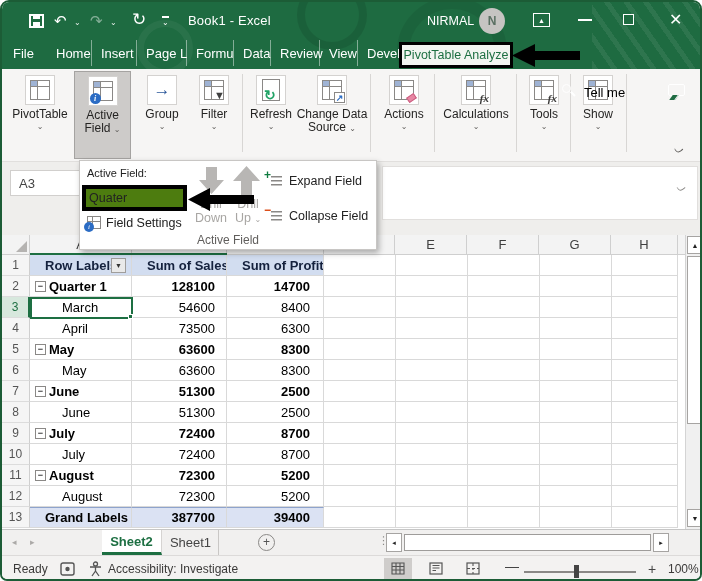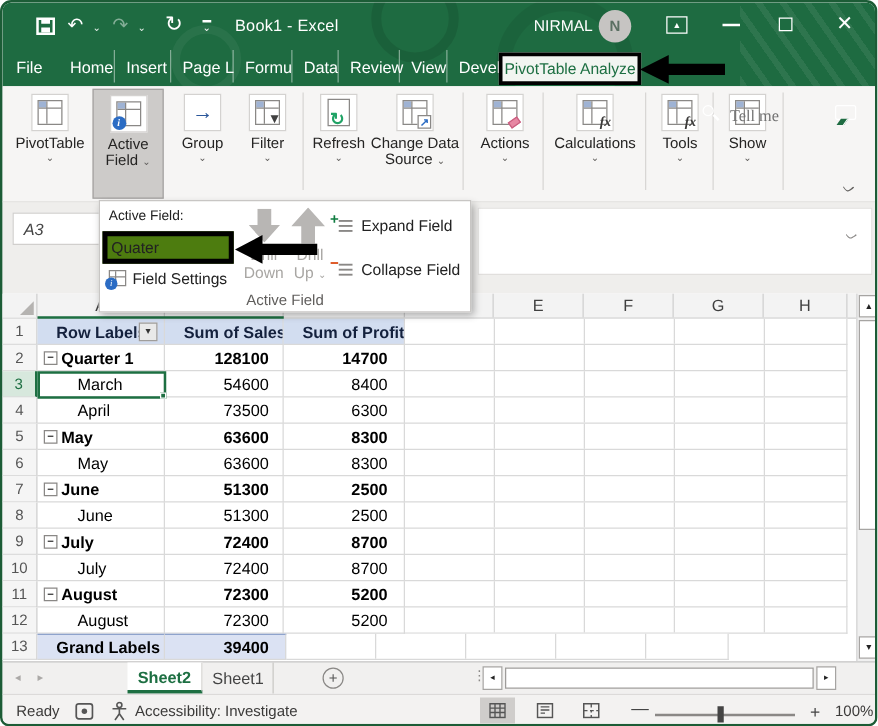--- a/index.html
+++ b/index.html
@@ -36,21 +36,21 @@
   #close-x { left:667px; top:10px; font-size:16px; line-height:16px; }
   
   #tabrow { position:absolute; left:0; top:38px; width:702px; height:29px; z-index:3; }
   .rtab { position:absolute; top:0; height:26px; display:flex; align-items:center; color:#fff; font-size:13px; padding:0 9px; }
   .rtab.sepl { border-left:1px solid rgba(255,255,255,0.45); }
   #tab-active-box { position:absolute; left:397px; top:2px; width:114px; height:26px;
       background:#f2f5f1; border:3px solid #000; color:#1d6f42; font-size:12.5px;
       display:flex; align-items:center; justify-content:center; white-space:nowrap; z-index:4; }
   #search-ic { position:absolute; left:560px; top:44px; width:9px; height:9px; border:1.6px solid #fff; border-radius:50%; }
   #search-ic:after { content:""; position:absolute; left:7px; top:8px; width:6px; height:1.6px; background:#fff; transform:rotate(45deg); }
-  #tellme { position:absolute; left:582px; top:45px; color:#737373; font-size:13px;font-family:Liberation Serif, serif; }
+  #tellme { position:absolute; left:582px; top:45px; color:#000000; font-size:13px; }
   #comment-ic { position:absolute; left:666px; top:44px; width:17px; height:12px; border:1.6px solid #fff; border-radius:2px; }
   #comment-ic:after { content:""; position:absolute; left:2px; top:10px; width:5px; height:5px; background:#1e6b41; border-right:1.6px solid #fff; transform:skewX(-35deg); }
   
   #ribbon { position:absolute; left:0; top:67px; width:702px; height:93px; background:#f6f5f4; border-bottom:1px solid #e1dfdd; z-index:2; }
   .rsep { position:absolute; top:5px; height:78px; width:1px; background:#d8d6d4; }
   .rbtn { position:absolute; top:2px; height:88px; display:flex; flex-direction:column; align-items:center; text-align:center; }
   .rbtn .ibox { width:30px; height:30px; margin-top:4px; background:#fff; border:1px solid #d4d2d0; position:relative; display:flex; align-items:center; justify-content:center; }
   .rbtn .blabel { margin-top:3px; font-size:12px; line-height:13px; color:#252423; }
   .rbtn .chev { font-size:8px; color:#605e5c; line-height:9px; margin-top:1px; }
   .pressed { background:#cdcbc9; border:1px solid #a5a3a1; }
@@ -66,21 +66,21 @@
   .funnel { right:-2px; bottom:-2px; color:#404040; font-size:11px; line-height:11px; }
   .page-ic { width:18px; height:22px; background:#fff; border:1.4px solid #8a8886; position:relative; }
   .refresh-g { position:absolute; left:1px; bottom:-2px; color:#21a366; font-size:14px; line-height:14px; font-weight:bold; }
   .ne-box { right:-4px; bottom:-4px; width:11px; height:11px; background:#fff; border:1px solid #8a8886; color:#2b6cc4; font-size:9px; line-height:10px; }
   .eraser { right:-3px; bottom:-2px; width:9px; height:6px; background:#e787a3; transform:rotate(-35deg); border:1px solid #c95f80; }
   .fx { right:-4px; bottom:-5px; color:#3b3a39; font-size:11px; font-family:"Liberation Serif",serif; font-style:italic; font-weight:bold;text-align:center; }
   #ribbon-group-label { position:absolute; left:246px; top:74px; width:118px; text-align:center; font-size:12px; color:#555; }
   #ribbon-collapse { position:absolute; left:672px; top:74px; font-size:12px; color:#605e5c; transform:scaleY(0.8); }
   
   #fxstrip { position:absolute; left:0; top:160px; width:702px; height:73px; background:#efeeec; z-index:1; }
-  #namebox { position:absolute; left:8px; top:8px; width:80px; height:26px; background:#fff; border:1px solid #d1cfcd; font-size:13px; color:#444; padding:5px 0 0 8px;font-style:italic; }
+  #namebox { position:absolute; left:8px; top:8px; width:80px; height:26px; background:#fff; border:1px solid #d1cfcd; font-size:13px; color:#444; padding:5px 0 0 8px; }
   #fxbar { position:absolute; left:380px; top:4px; width:316px; height:54px; background:#fff; border:1px solid #e1dfdd; }
   #fxbar .fx-collapse { position:absolute; right:10px; top:14px; color:#8a8886; font-size:12px; transform:scaleY(0.7); }
   
   #panel { position:absolute; left:77px; top:158px; width:298px; height:90px; background:#fff;
            border:1px solid #c8c6c4; box-shadow:2px 3px 6px rgba(0,0,0,0.3); z-index:50; }
   #panel-title { position:absolute; left:7px; top:6px; font-size:11px; color:#222; }
   #field-box { position:absolute; left:2px; top:24px; width:105px; height:26px; border:4px solid #000; background:#4d7c0f; }
   #field-box span { display:block; font-size:12.5px; color:#222; padding:2px 0 0 3px; }
   #fs-icon { position:absolute; left:7px; top:55px; width:14px; height:13px; border:1.2px solid #8a8886;
      background:linear-gradient(#8a8886,#8a8886) 4px 0/1px 100% no-repeat,
@@ -458,20 +458,21 @@
       <div class="rn">12</div>
       <div class="c w-a ind">August</div>
       <div class="c w-b num">72300</div>
       <div class="c w-c cC num">5200</div>
       <div class="rest"></div>
     </div>
 
     <div class="r t-total">
       <div class="rn">13</div>
       <div class="c w-a lbl-head">Grand Labels</div>
+      <div class="c w-b num">387700</div>
       <div class="c w-c cC num">39400</div>
       <div class="rest"></div>
     </div>
 
     <div id="selcell">
       <div id="selhandle"></div>
     </div>
   </div>
 
   <div id="vscroll">

